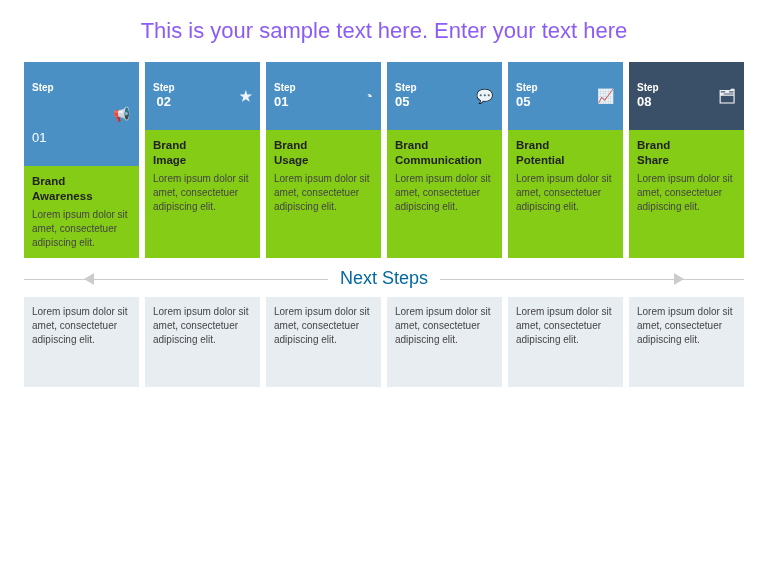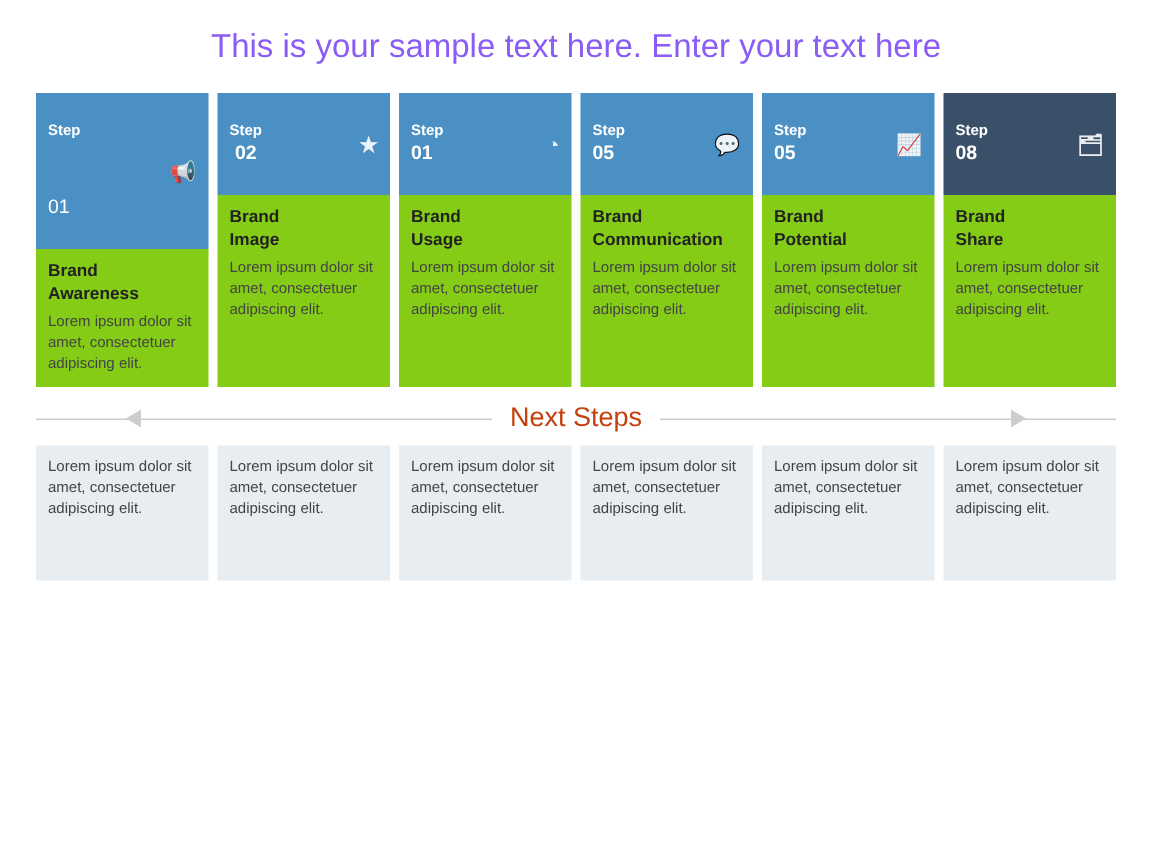--- a/index.html
+++ b/index.html
@@ -76,21 +76,21 @@
     }
 
     .next-steps-section {
       margin: 10px 0 8px 0;
       position: relative;
       text-align: center;
     }
 
     .next-steps-title {
       font-size: 18px;
-      color: #c2410c;
+      color: #0369a1;
       font-weight: 400;
       position: relative;
       z-index: 1;
       background: white;
       display: inline-block;
       padding: 0 12px;
     }
 
     .next-steps-line {
       position: absolute;

